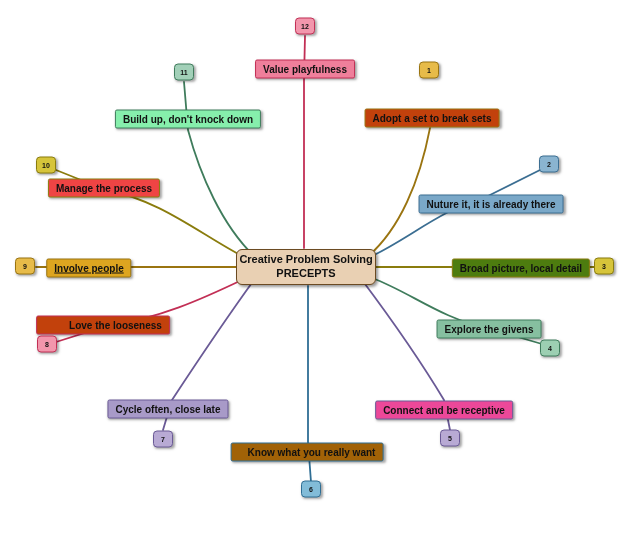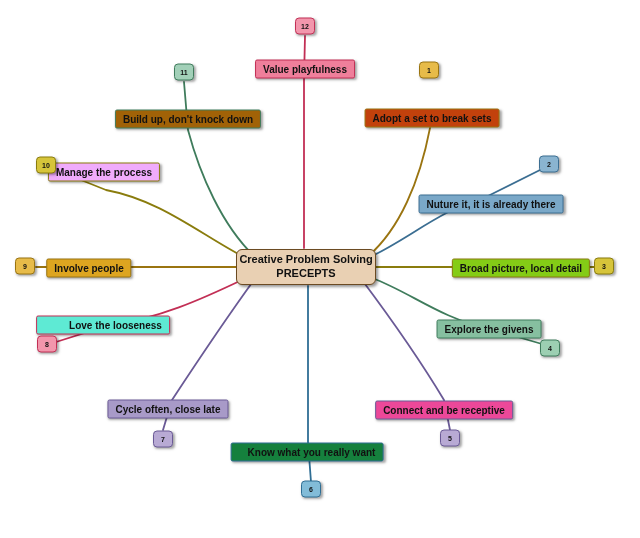--- a/index.html
+++ b/index.html
@@ -107,35 +107,35 @@
   <div id="center-node" style="left: 306px; top: 267px; width: 140px; height: 36px; background: rgb(233, 208, 179); border-color: rgb(107, 74, 34);">
     <span>Creative Problem Solving</span>
     <span>PRECEPTS</span>
   </div>
 
   <div id="nodes-layer">
       <div class="node" style="left: 432px; top: 118px; background: #c2410c; border-color: rgb(154, 116, 16);">Adopt a set to break sets</div>
       <div class="badge" style="left: 429px; top: 70px; background: rgb(231, 187, 73); border-color: rgb(154, 116, 16);">1</div>
       <div class="node" style="left: 491px; top: 204px; background: rgb(122, 168, 200); border-color: rgb(59, 110, 146);">Nuture it, it is already there</div>
       <div class="badge" style="left: 549px; top: 164px; background: rgb(138, 180, 208); border-color: rgb(59, 110, 146);">2</div>
-      <div class="node" style="left: 521px; top: 268px; background: #84cc16; border-color: rgb(138, 124, 13);">Broad picture, local detail</div>
+      <div class="node" style="left: 521px; top: 268px; background: #4d7c0f; border-color: rgb(138, 124, 13);">Broad picture, local detail</div>
       <div class="badge" style="left: 604px; top: 266px; background: rgb(214, 196, 58); border-color: rgb(138, 124, 13);">3</div>
       <div class="node" style="left: 489px; top: 329px; background: rgb(134, 191, 160); border-color: rgb(63, 124, 92); text-align: right;">Explore the givens</div>
       <div class="badge" style="left: 550px; top: 348px; background: rgb(156, 207, 178); border-color: rgb(63, 124, 92);">4</div>
       <div class="node" style="left: 444px; top: 410px; background: #ec4899; border-color: rgb(106, 90, 150);">Connect and be receptive</div>
       <div class="badge" style="left: 450px; top: 438px; background: rgb(184, 170, 212); border-color: rgb(106, 90, 150);">5</div>
-      <div class="node" style="left: 307px; top: 452px; background: #15803d; border-color: rgb(47, 110, 148); padding-left: 16px;">Know what you really want</div>
+      <div class="node" style="left: 307px; top: 452px; background: #a16207; border-color: rgb(47, 110, 148); padding-left: 16px;">Know what you really want</div>
       <div class="badge" style="left: 311px; top: 489px; background: rgb(130, 188, 216); border-color: rgb(47, 110, 148);">6</div>
       <div class="node" style="left: 168px; top: 409px; background: rgb(168, 154, 200); border-color: rgb(106, 90, 150);">Cycle often, close late</div>
       <div class="badge" style="left: 163px; top: 439px; background: rgb(184, 170, 212); border-color: rgb(106, 90, 150);">7</div>
-      <div class="node" style="left: 103px; top: 325px; background: #5eead4; border-color: rgb(194, 47, 85); padding-left: 32px;">Love the looseness</div>
+      <div class="node" style="left: 103px; top: 325px; background: #c2410c; border-color: rgb(194, 47, 85); padding-left: 32px;">Love the looseness</div>
       <div class="badge" style="left: 47px; top: 344px; background: rgb(242, 150, 172); border-color: rgb(194, 47, 85);">8</div>
-      <div class="node" style="left: 89px; top: 268px; background: rgb(221, 165, 32); border-color: rgb(154, 116, 16);">Involve people</div>
+      <div class="node" style="left: 89px; top: 268px; background: rgb(221, 165, 32); border-color: rgb(154, 116, 16); text-decoration: underline;">Involve people</div>
       <div class="badge" style="left: 25px; top: 266px; background: rgb(231, 187, 73); border-color: rgb(154, 116, 16);">9</div>
-      <div class="node" style="left: 104px; top: 172px; background: #f0abfc; border-color: rgb(138, 124, 13);">Manage the process</div>
+      <div class="node" style="left: 104px; top: 188px; background: #ef4444; border-color: rgb(138, 124, 13);">Manage the process</div>
       <div class="badge" style="left: 46px; top: 165px; background: rgb(214, 196, 58); border-color: rgb(138, 124, 13);">10</div>
-      <div class="node" style="left: 188px; top: 119px; background: #a16207; border-color: rgb(63, 124, 92);">Build up, don't knock down</div>
+      <div class="node" style="left: 188px; top: 119px; background: #86efac; border-color: rgb(63, 124, 92);">Build up, don't knock down</div>
       <div class="badge" style="left: 184px; top: 72px; background: rgb(162, 208, 184); border-color: rgb(63, 124, 92);">11</div>
       <div class="node" style="left: 305px; top: 69px; background: rgb(239, 127, 155); border-color: rgb(194, 47, 85);">Value playfulness</div>
       <div class="badge" style="left: 305px; top: 26px; background: rgb(242, 150, 172); border-color: rgb(194, 47, 85);">12</div>
     </div>
 
 </div>
 
 </body></html>

